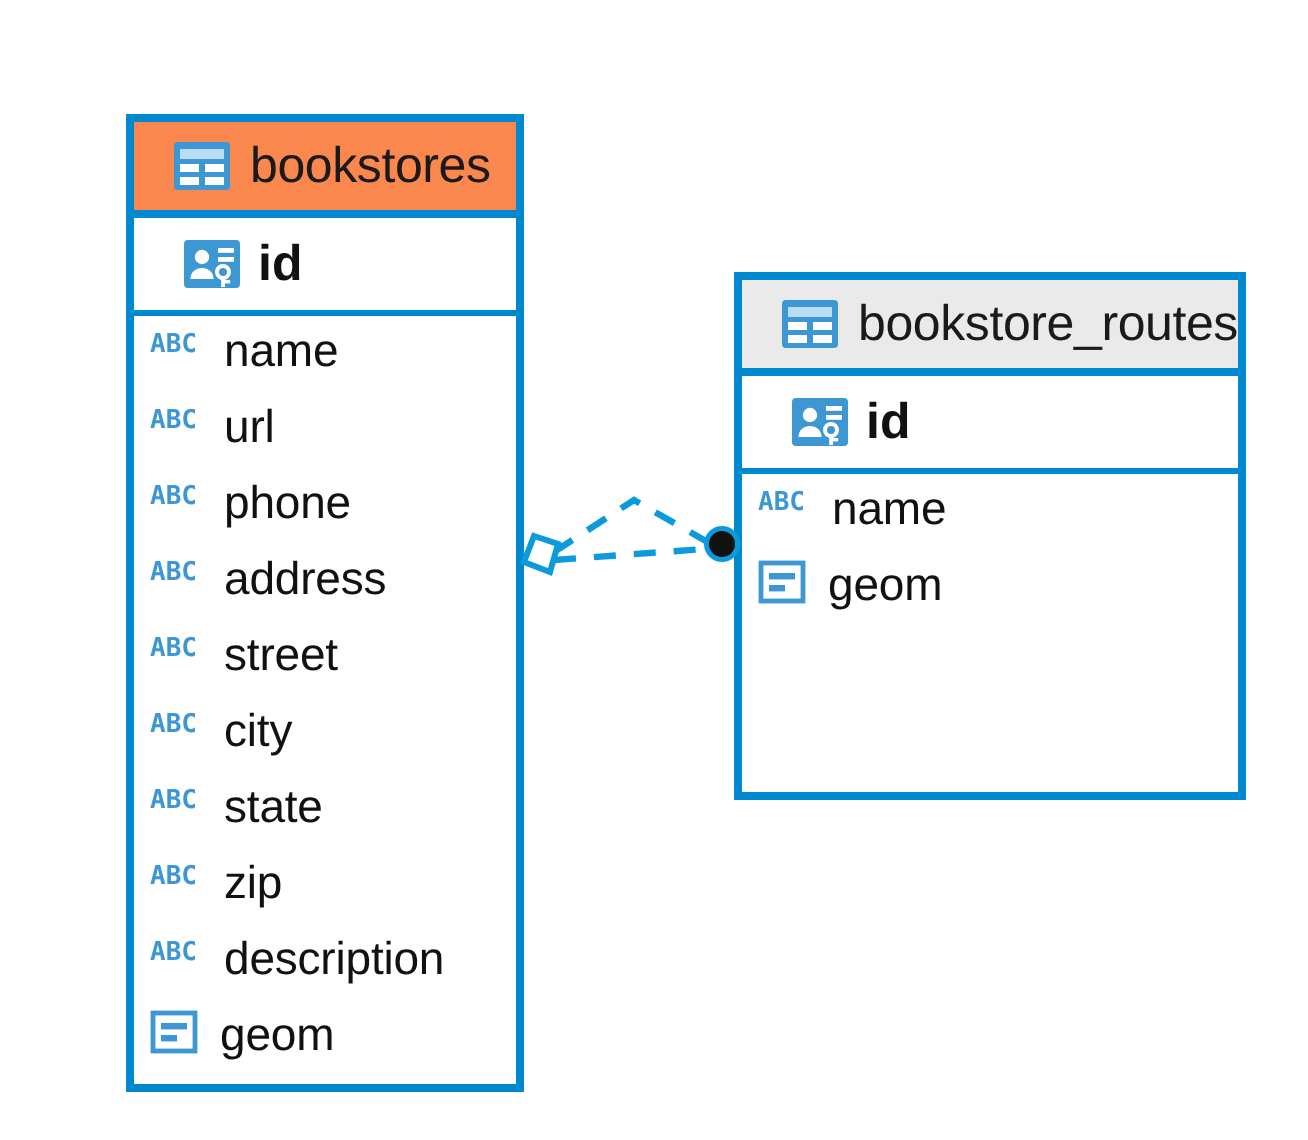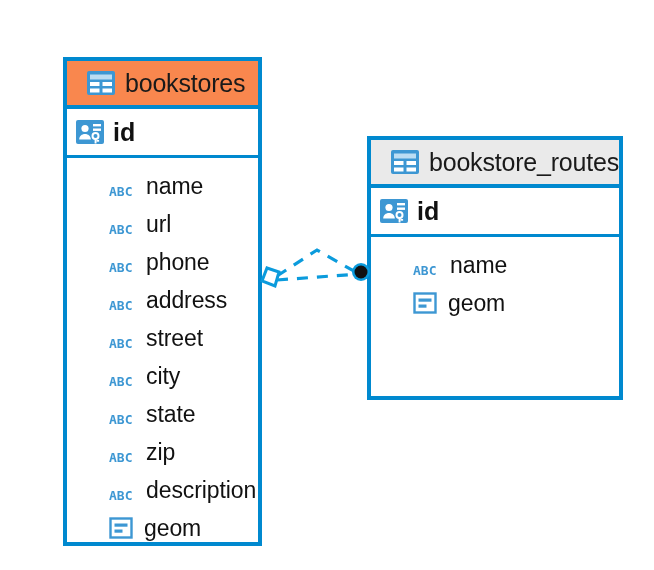--- a/index.html
+++ b/index.html
@@ -57,40 +57,39 @@
     white-space: nowrap;
     letter-spacing: -0.2px;
   }
 
   
   .pk-row {
     display: flex;
     align-items: center;
     box-sizing: border-box;
     height: 49px;
-    padding-left: 8px;
+    padding-left: 24px;
     border-bottom: 3px solid #0089CF;
   }
   .pk-row .field-label {
     font-size: 25px;
     font-weight: bold;
     color: #111111;
     margin-left: 8px;
     white-space: nowrap;
   }
 
   
   .fields { padding-top: 4px; }
   .field-row {
     display: flex;
-    align-items: flex-end;
+    align-items: flex-start;
     box-sizing: border-box;
     height: 38px;
     padding-left: 8px;
-    margin-left: 34px;
   }
   .field-row .field-label {
     font-size: 23px;
     color: #111111;
     margin-left: 9px;
     white-space: nowrap;
     letter-spacing: -0.1px;
   }
 
   

